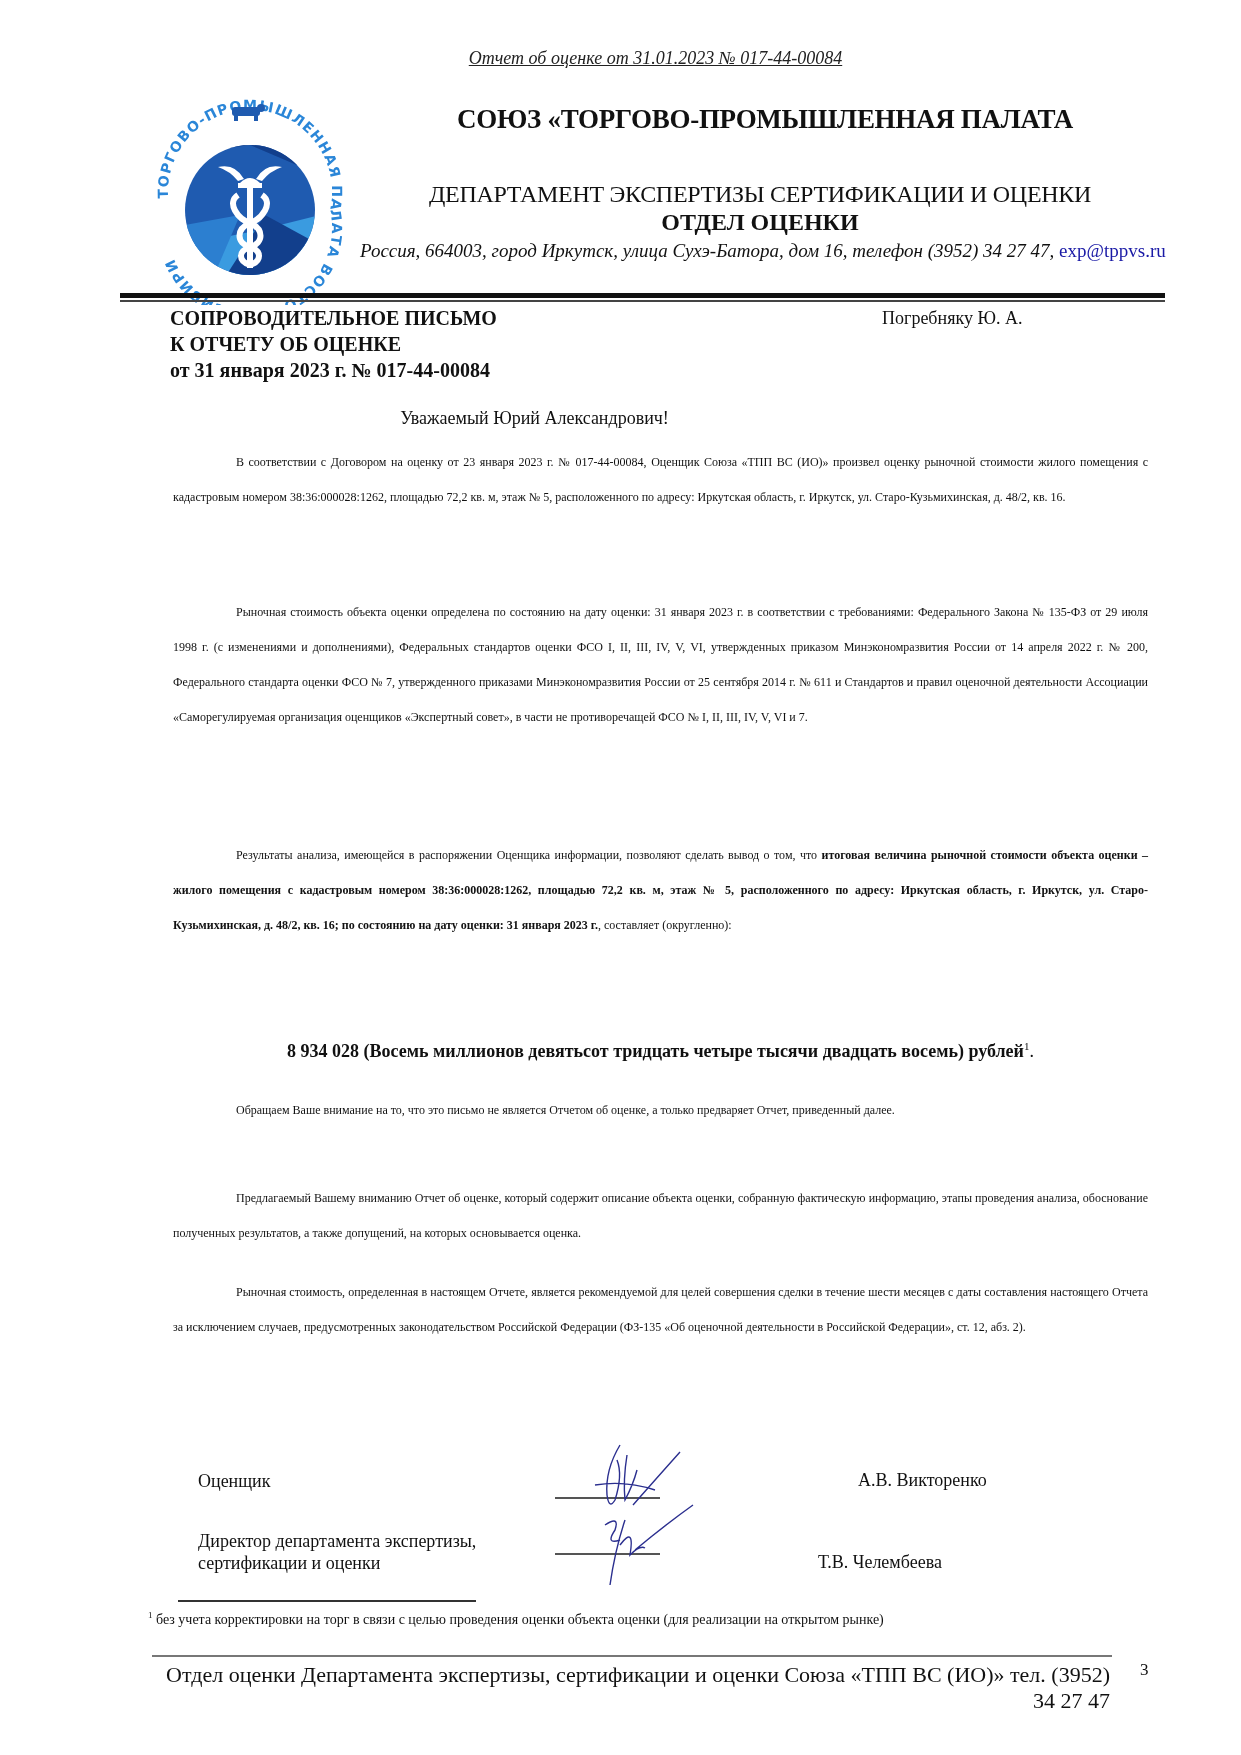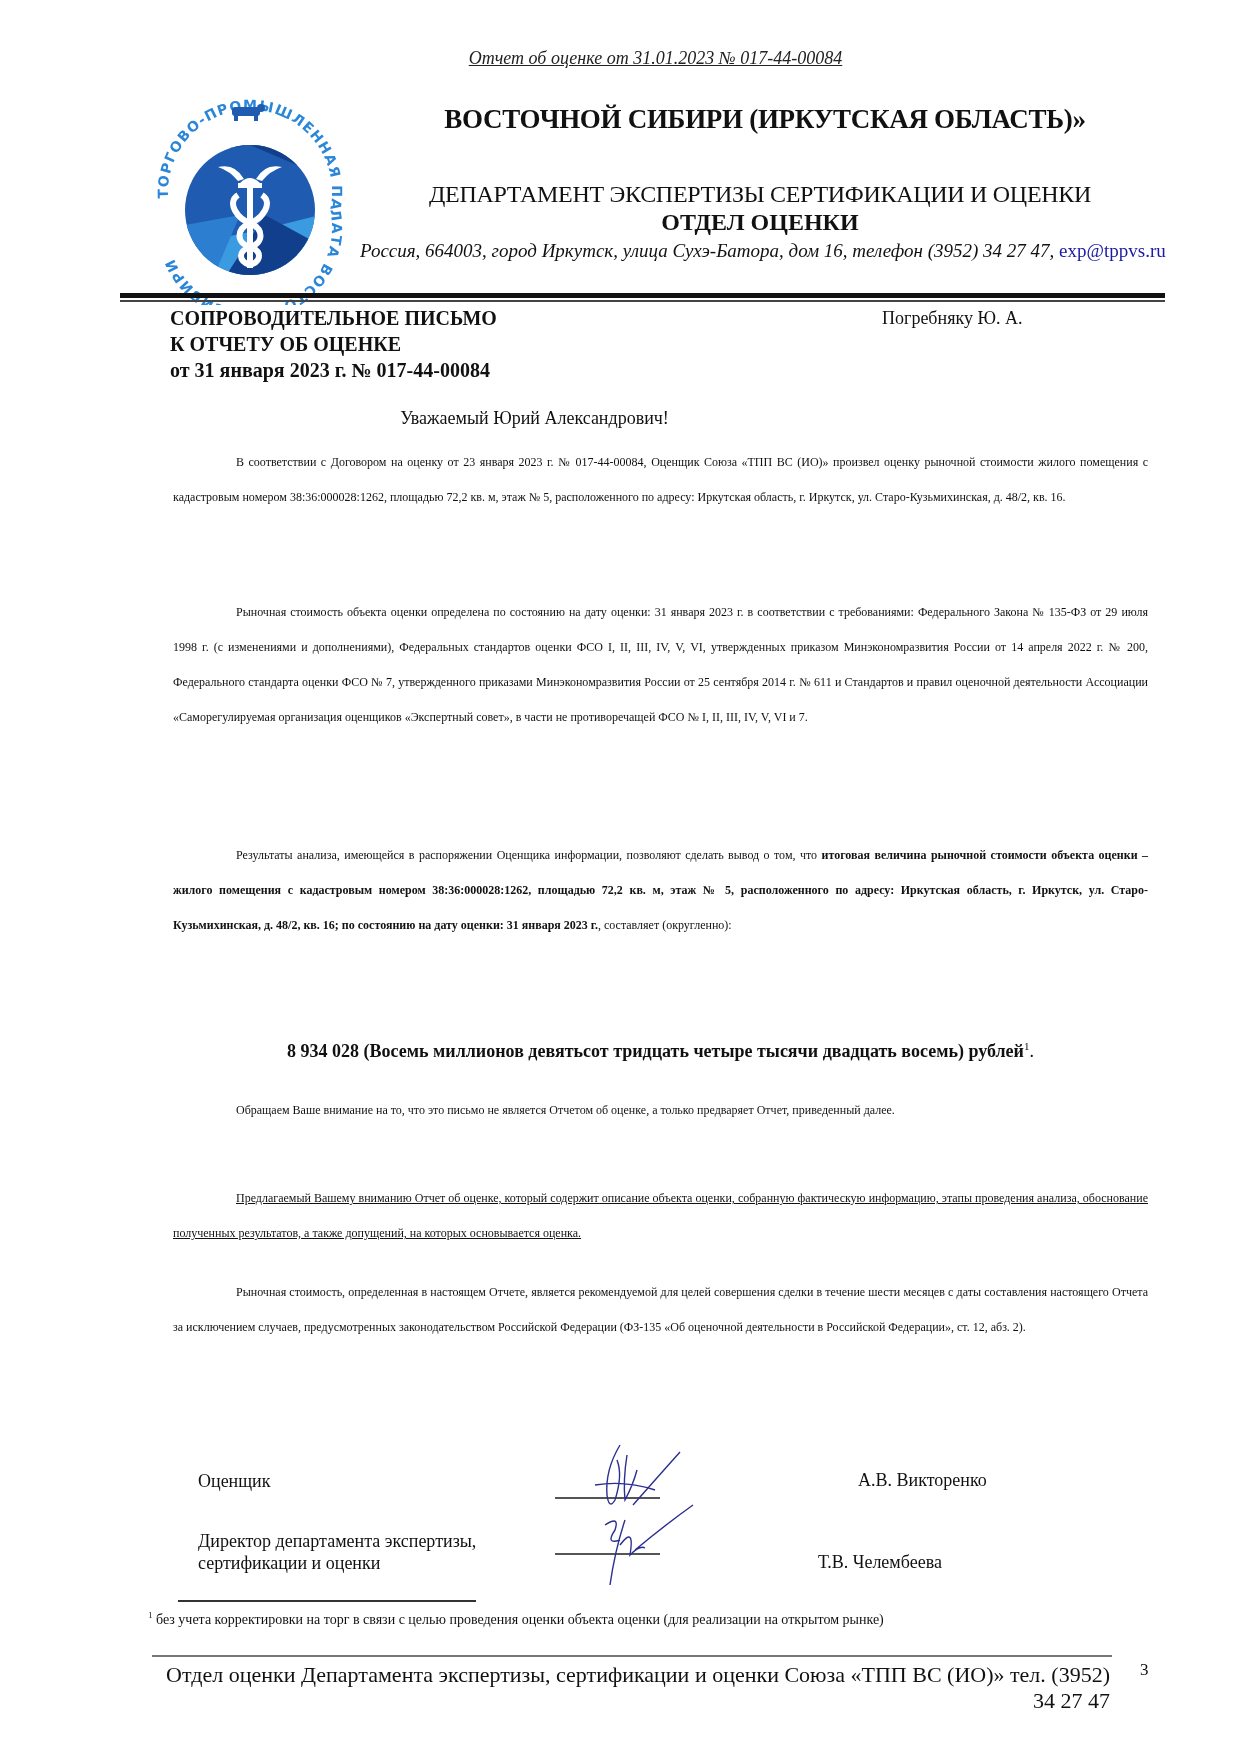--- a/index.html
+++ b/index.html
@@ -50,21 +50,21 @@
   .body-text p { margin: 0; text-indent: 63px; }
   .p1 { top: 445px; }
   .p2 { top: 595px; }
   .p3 { top: 838px; }
   .amount {
     left: 173px; width: 975px; top: 1040px; text-align: center;
     font-size: 18px; font-weight: bold;
   }
   .amount sup { font-weight: normal; font-size: 11px; }
   .p4 { top: 1093px; }
-  .p5 { top: 1181px; text-decoration: underline; }
+  .p5 { top: 1181px; }
   .p6 { top: 1275px; }
 
   .sig-label { font-size: 18px; line-height: 22px; }
   .sig-name { font-size: 18px; }
   .sig-line { height: 1.5px; background: #555; }
   .signature svg { display: block; }
 
   .fn-rule { left: 178px; width: 298px; top: 1600px; height: 1.5px; background: #333; }
   .footnote { left: 148px; top: 1610px; font-size: 14px; }
   .footnote sup { font-size: 9px; }
@@ -112,21 +112,21 @@
     <g>
       <rect x="92" y="12" width="28" height="9" rx="3" fill="#1f5bb0"></rect>
       <rect x="94" y="20" width="4" height="6" fill="#1f5bb0"></rect>
       <rect x="114" y="20" width="4" height="6" fill="#1f5bb0"></rect>
       <circle cx="121" cy="13" r="4" fill="#1f5bb0"></circle>
     </g>
   </svg>
 </div>
 
 <div class="abs org-title">
-  <div>ВОСТОЧНОЙ СИБИРИ (ИРКУТСКАЯ ОБЛАСТЬ)»</div>
+  <div>СОЮЗ «ТОРГОВО-ПРОМЫШЛЕННАЯ ПАЛАТА</div>
 </div>
 <div class="abs dept">ДЕПАРТАМЕНТ ЭКСПЕРТИЗЫ СЕРТИФИКАЦИИ И ОЦЕНКИ</div>
 <div class="abs unit">ОТДЕЛ ОЦЕНКИ</div>
 <div class="abs address"><span>Россия, 664003, город Иркутск, улица Сухэ-Батора, дом 16, телефон (3952) 34 27 47, </span><span class="email">exp@tppvs.ru</span></div>
 
 <div class="abs rule-thick"></div>
 <div class="abs rule-thin"></div>
 
 <div class="abs cover-title">
   <div>СОПРОВОДИТЕЛЬНОЕ ПИСЬМО</div>

